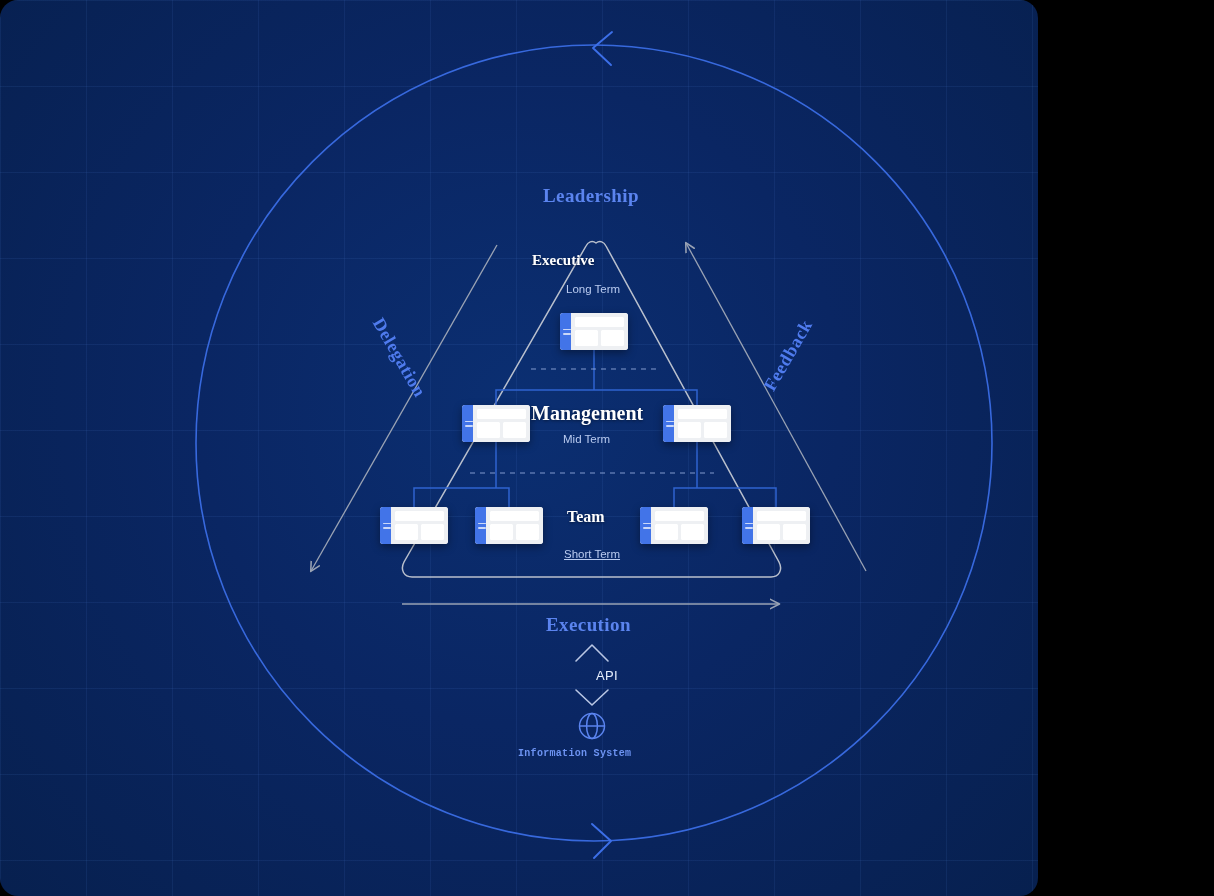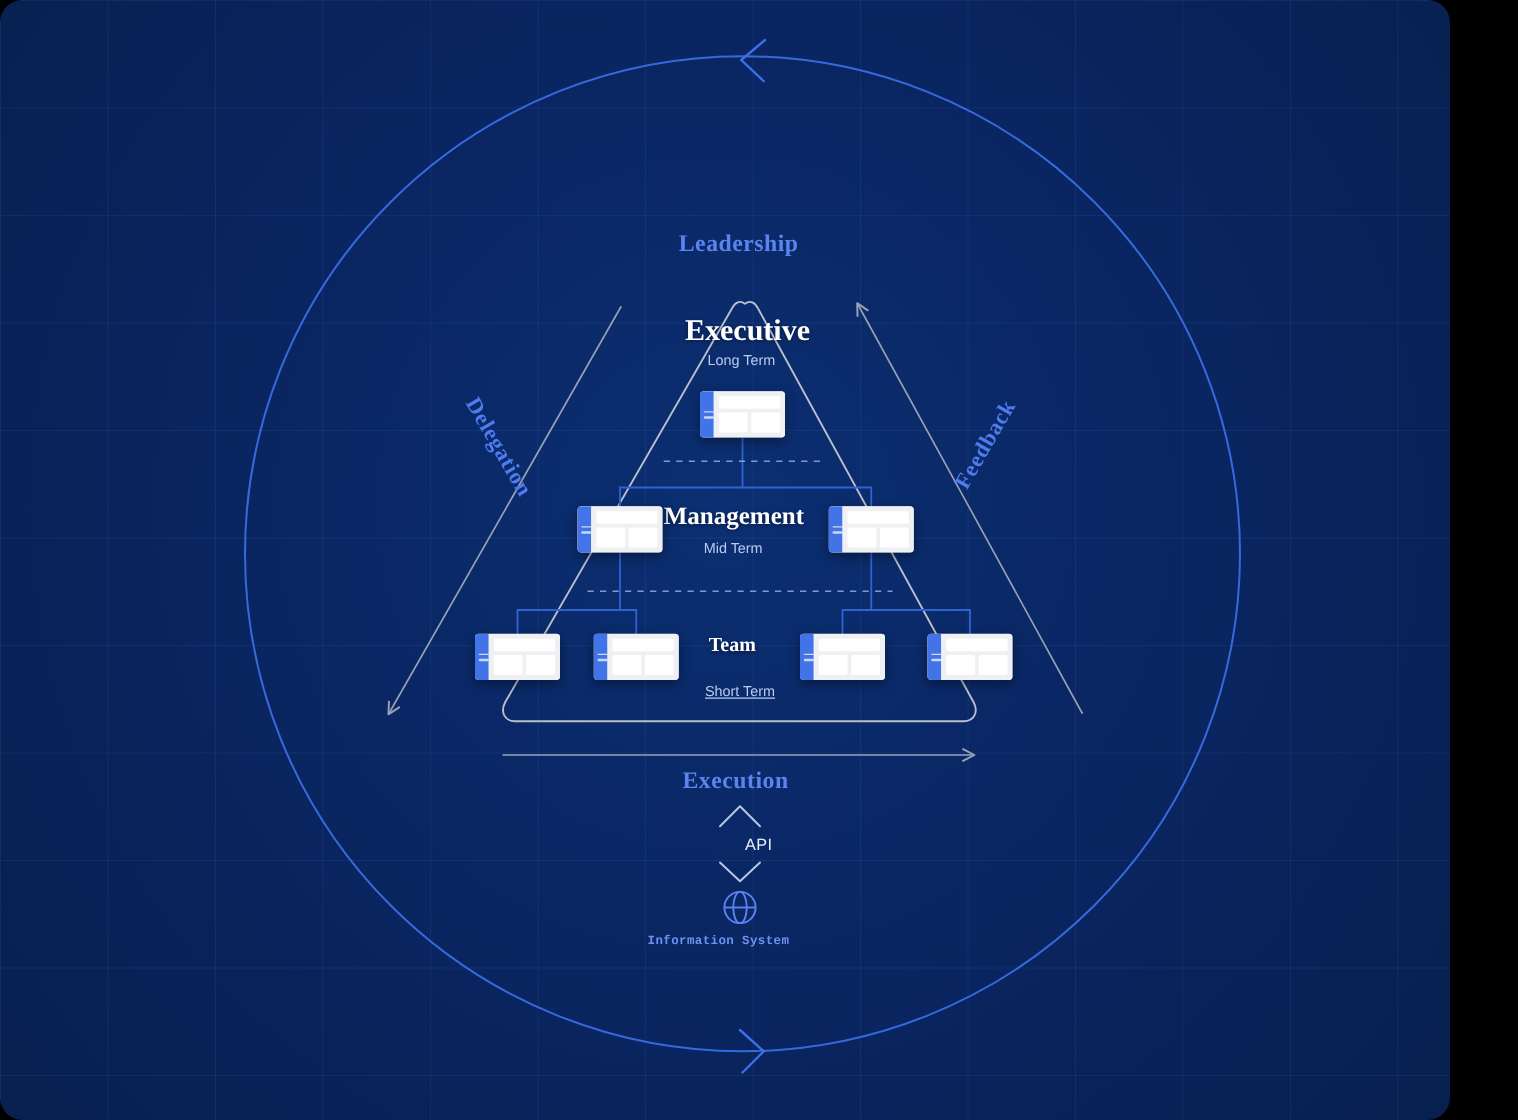--- a/index.html
+++ b/index.html
@@ -3,21 +3,21 @@
 <meta charset="utf-8">
 <title>Organizational Hierarchy Diagram</title>
 <style>
   html,body{margin:0;padding:0;background:#000;}
   body{
     font-family:"Liberation Sans", sans-serif;
     -webkit-font-smoothing:antialiased;
   }
   #stage{
     position:relative;
-    width:1160px;
+    width:1038px;
     height:896px;
     overflow:hidden;
     background:
       linear-gradient(rgba(90,140,230,0.10) 1px, transparent 1px) 0 0/86px 86px,
       linear-gradient(90deg, rgba(90,140,230,0.10) 1px, transparent 1px) 0 0/86px 86px,
       radial-gradient(circle at 50% 45%, #0b2f72 0%, #0a2663 45%, #07204f 100%);
     border-radius:18px;
   }
   #svgroot{position:absolute;inset:0;width:1214px;height:896px;}
 
@@ -147,21 +147,21 @@
   </svg>
 
   <div class="lbl ring-label" style="left:543px;top:185px;">Leadership</div>
 
   <div class="lbl ring-label" style="left:546px;top:614px;">Execution</div>
 
   <div class="lbl side-label" style="left:355px;top:347px;transform:rotate(60deg);transform-origin:center;">Delegation</div>
 
   <div class="lbl side-label" style="left:749px;top:345px;transform:rotate(-60deg);transform-origin:center;">Feedback</div>
 
-  <div class="lbl tier-title" style="left:548px;top:252px;font-size:24px;">Executive</div>
+  <div class="lbl tier-title" style="left:532px;top:252px;font-size:15px;">Executive</div>
   <div class="lbl tier-sub" style="left:566px;top:283px;text-align:center;">Long Term</div>
 
   <div class="lbl tier-title" style="left:531px;top:402px;font-size:20px;">Management</div>
   <div class="lbl tier-sub" style="left:563px;top:433px;">Mid Term</div>
 
   <div class="lbl tier-title" style="left:567px;top:508px;font-size:16px;">Team</div>
   <div class="lbl tier-sub" style="left:564px;top:548px;text-decoration:underline;">Short Term</div>
 
   <div class="lbl api-text" style="left:580px;top:668px;">API</div>
   <div class="lbl infosys" style="left:518px;top:748px;">Information System</div>

